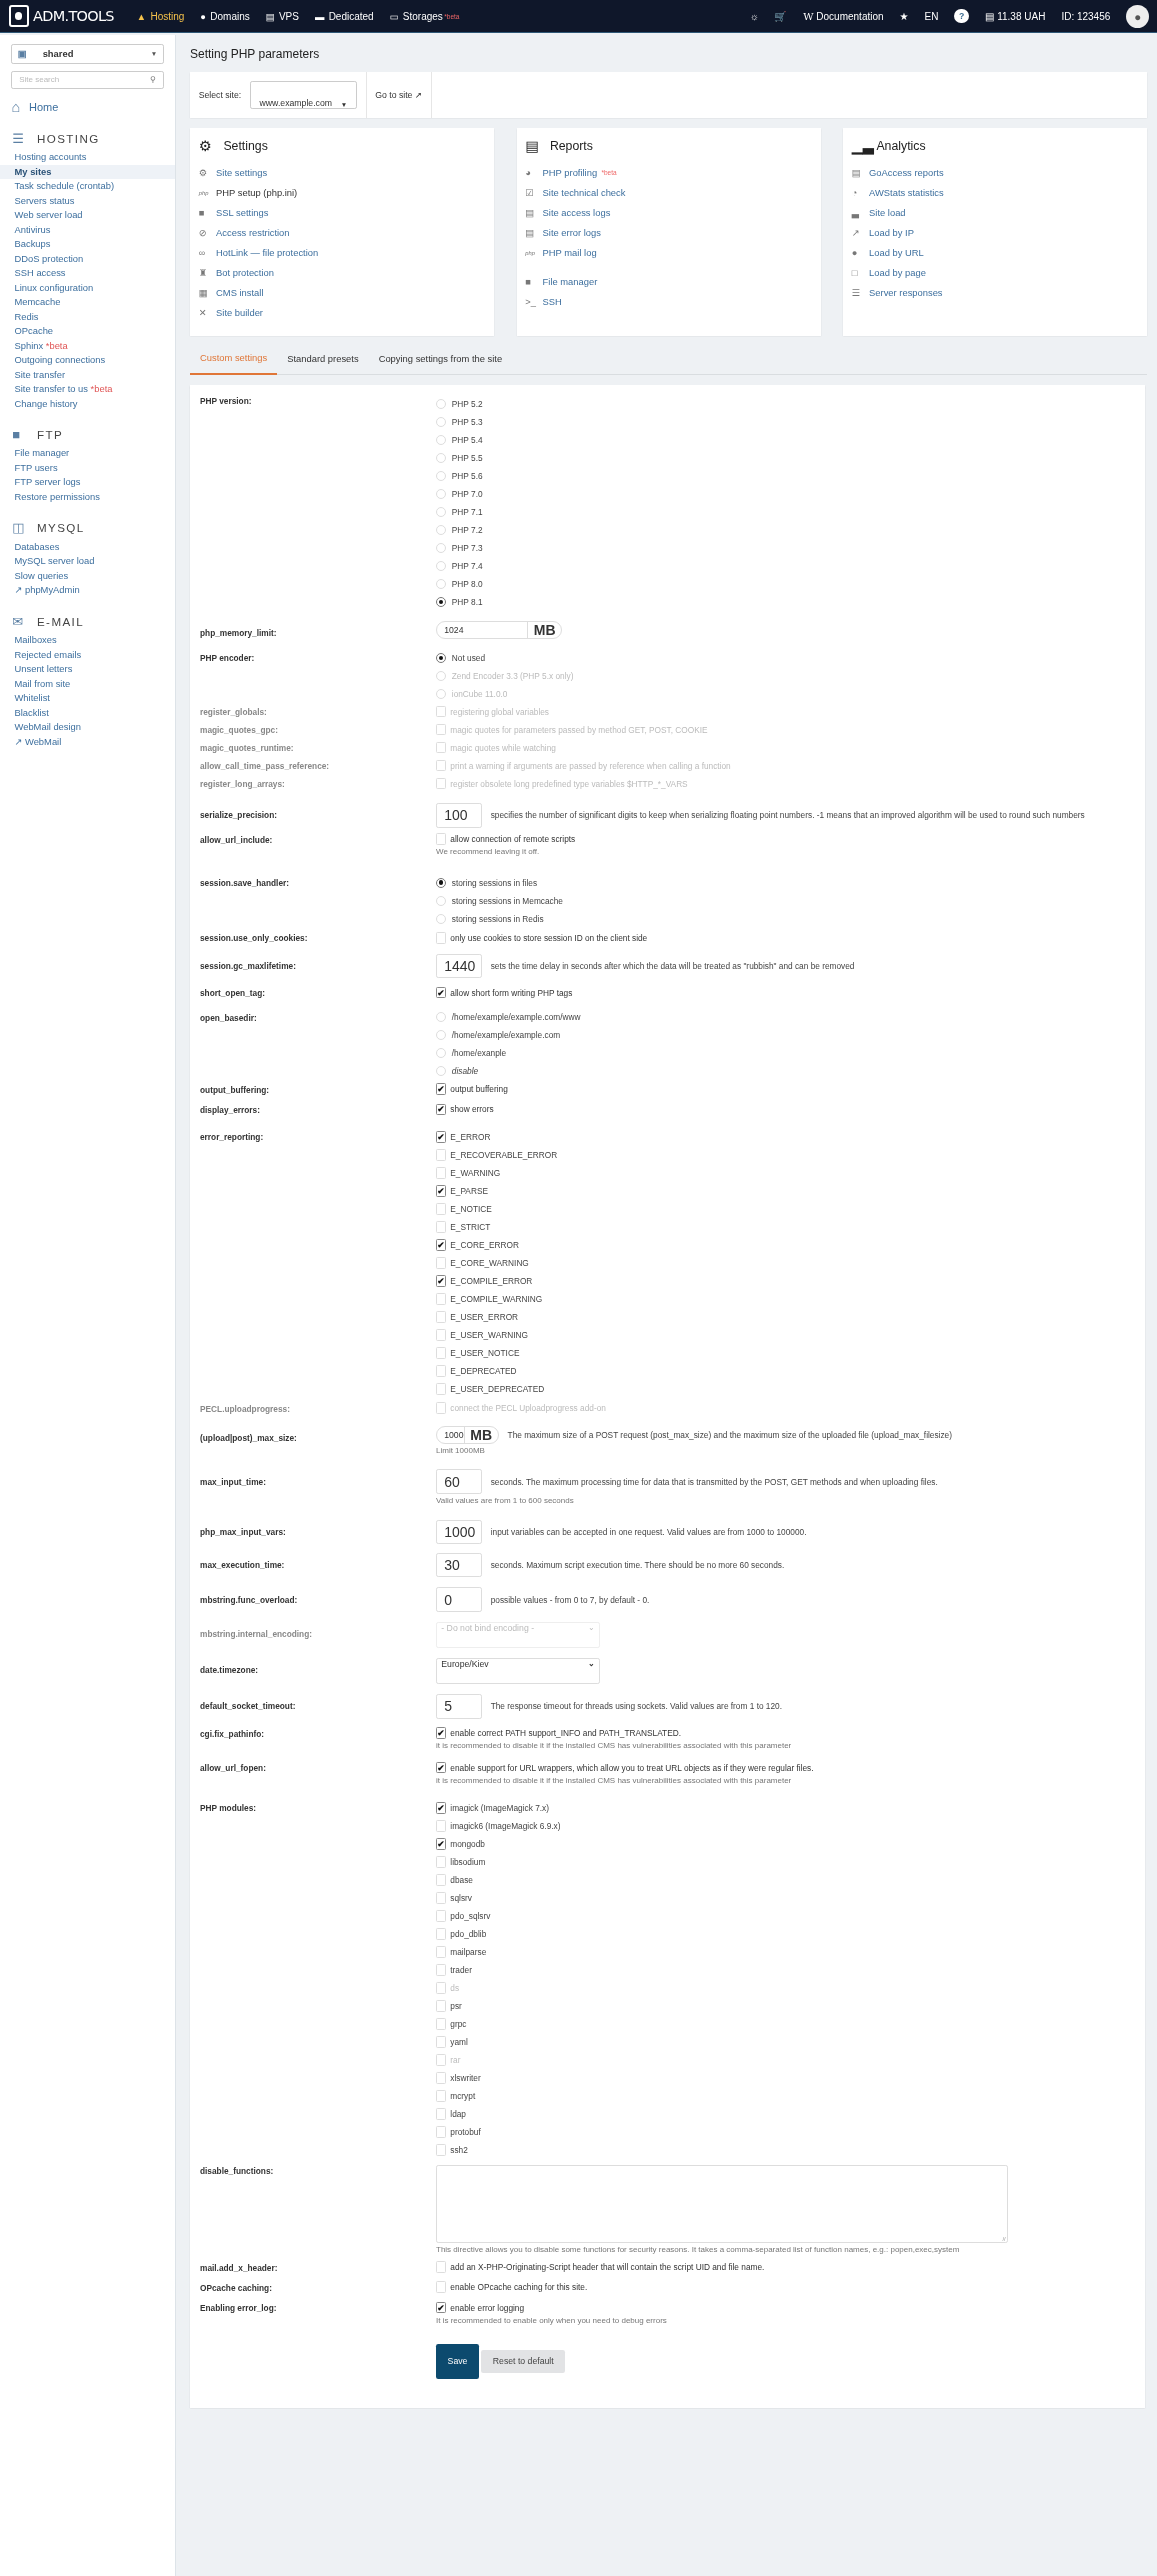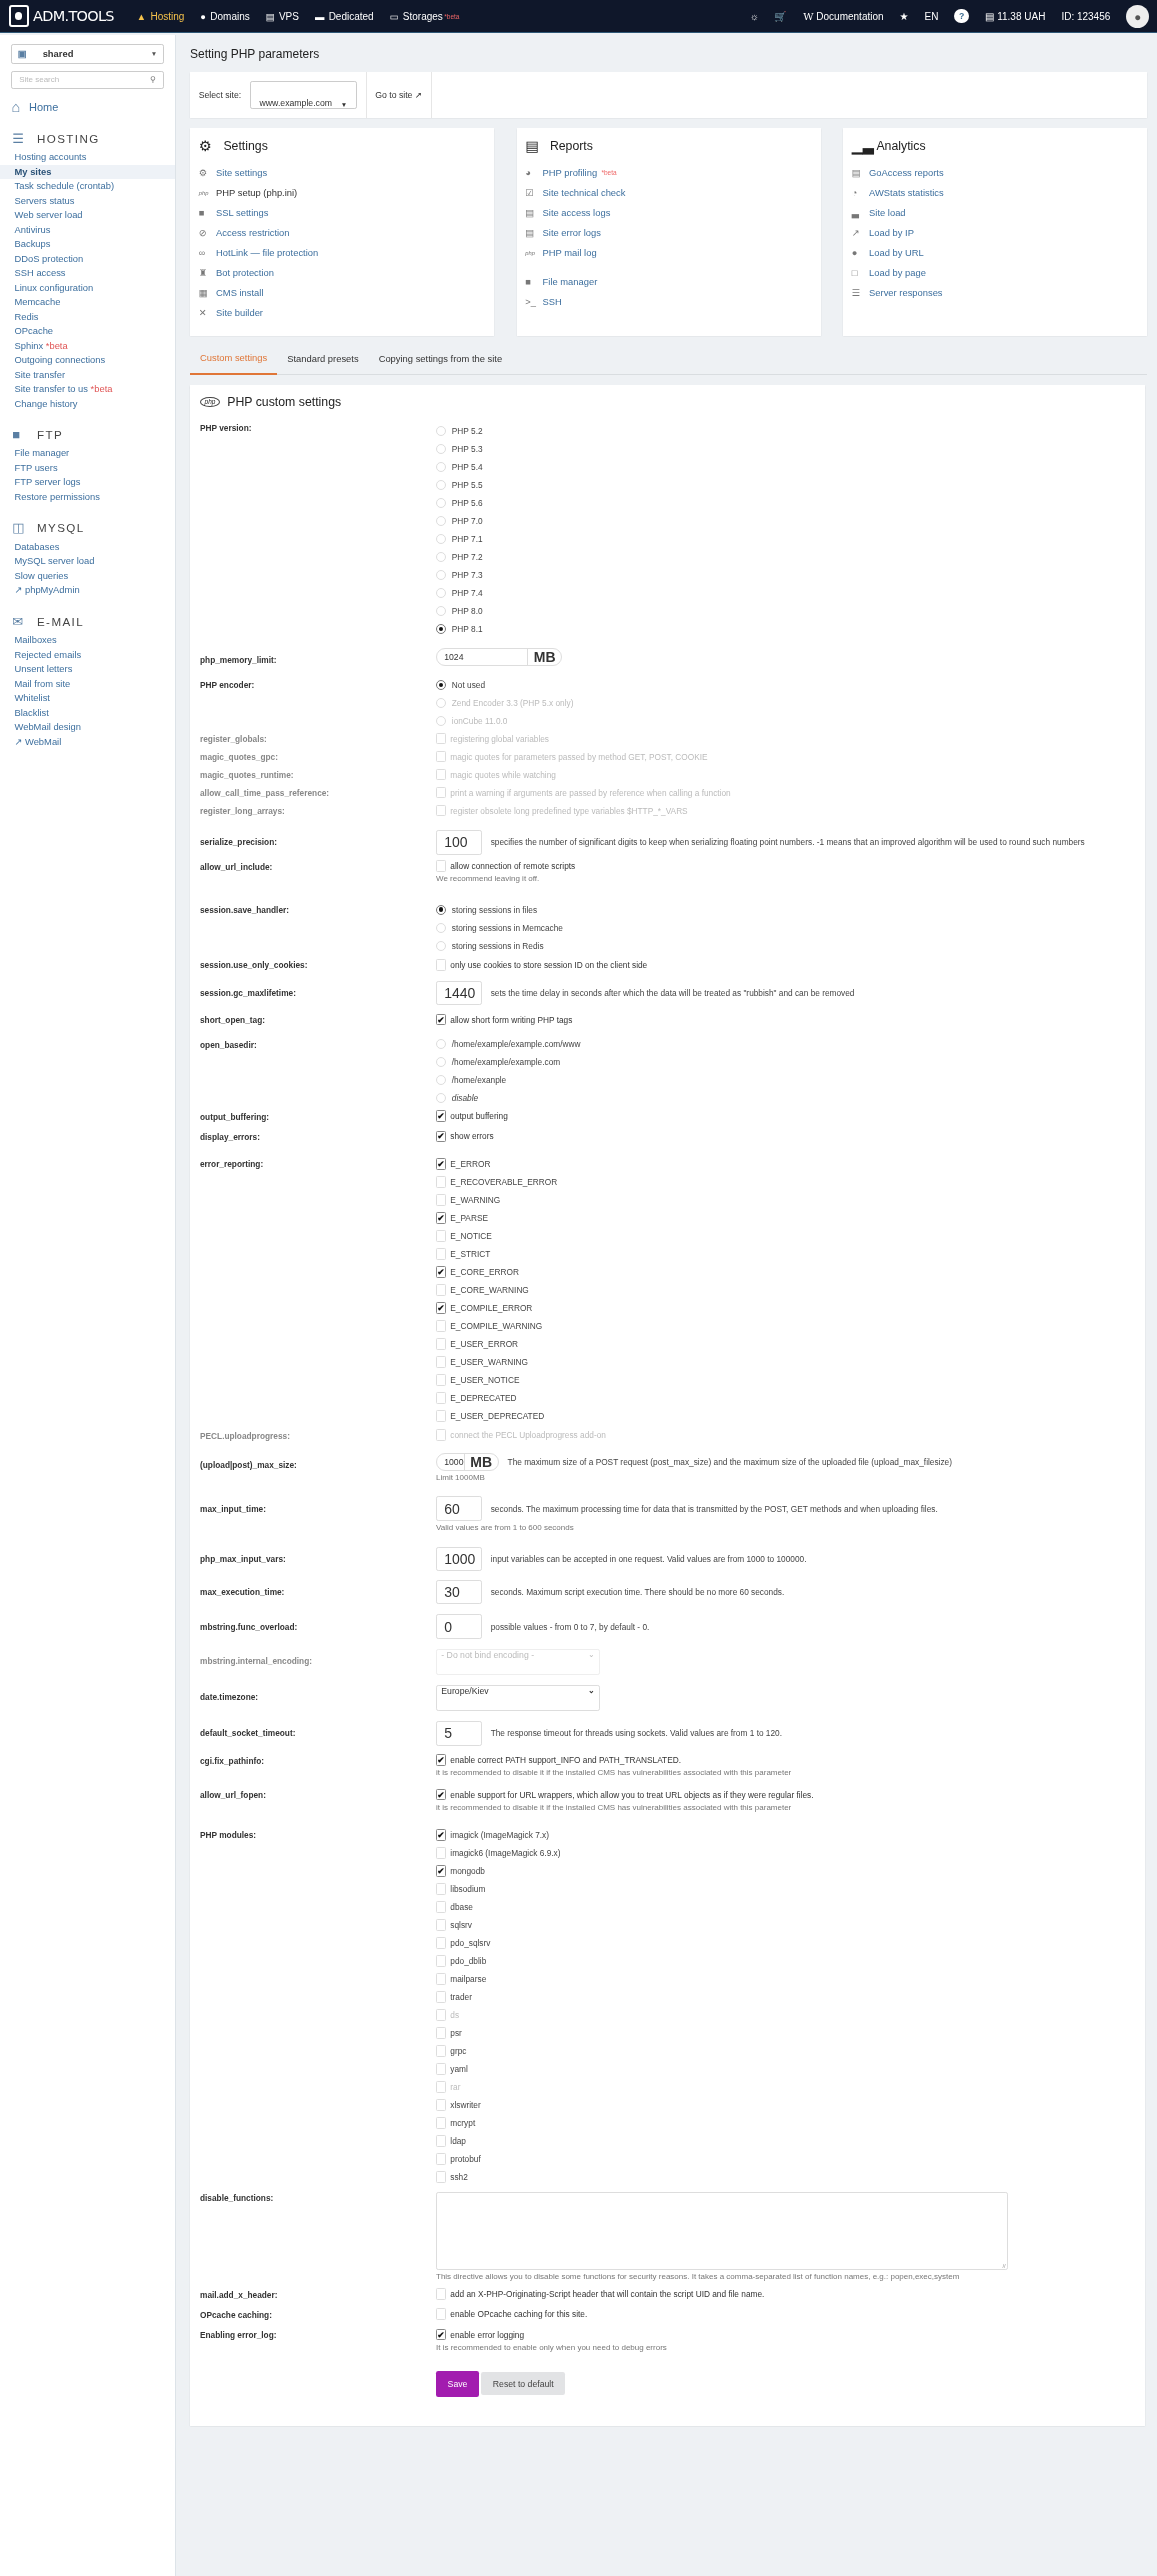--- a/index.html
+++ b/index.html
@@ -67,21 +67,21 @@
 .inp-group{display:inline-flex;border:0.7px solid #ddd;border-radius:11px;height:18px}
 .inp-group .v{padding:0 7.2px;display:flex;align-items:center;font-size:8.7px;border-right:0.7px solid #ddd}
 .inp-group .u{padding:0 5.8px;display:flex;align-items:center;font-size:14px;font-weight:bold}
 .hint{font-size:8px;color:#777;margin-top:2.2px}
 .inline{display:flex;align-items:center}
 .desc{margin-left:8.7px;font-size:8.3px;color:#444}
 .sel{height:26px;border:0.7px solid #ddd;border-radius:2.2px;display:inline-flex;padding:0 4.3px;font-size:8.7px;width:164px}
 .sel .caret{margin-left:auto;font-size:8px}
 .textarea{width:572px;height:78px;border:0.7px solid #ddd;border-radius:2.2px;position:relative}
 .textarea::after{content:"//";position:absolute;right:1.4px;bottom:0;font-size:5.8px;color:#999}
-.btn-save{background:#a21caf;color:#fff;border-radius:2.2px;height:26px;padding:0 11.6px;display:inline-flex;align-items:center;font-size:8.7px}
+.btn-save{background:#0c4a6e;color:#fff;border-radius:2.2px;height:35px;padding:0 11.6px;display:inline-flex;align-items:center;font-size:8.7px}
 .btn-reset{background:#e2e3e5;color:#444;border-radius:2.2px;height:23px;padding:0 11.6px;display:inline-flex;align-items:center;font-size:8.7px;margin-left:2.2px}
 </style>
 </head>
 <body>
 
 <div class="topbar">
   <div class="logo">
     <div class="logo-mark">
         <span></span>
       </div>
@@ -320,24 +320,20 @@
     </div>
   </div>
 
   <div class="tabs">
     <div class="tab active">Custom settings</div>
     <div class="tab">Standard presets</div>
     <div class="tab">Copying settings from the site</div>
   </div>
 
   <div class="panel">
-    <div class="panel-title">
-        <span class="php-badge">php</span>
-        <span>PHP custom settings</span>
-      </div>
 
     <div class="row" style="margin-bottom:10px">
       <div class="lbl">PHP version:</div>
       <div class="ctl" id="php-versions">
           <div class="opt">
             <span class="radio"></span>
             <span>PHP 5.2</span>
           </div>
           <div class="opt">
             <span class="radio"></span>

